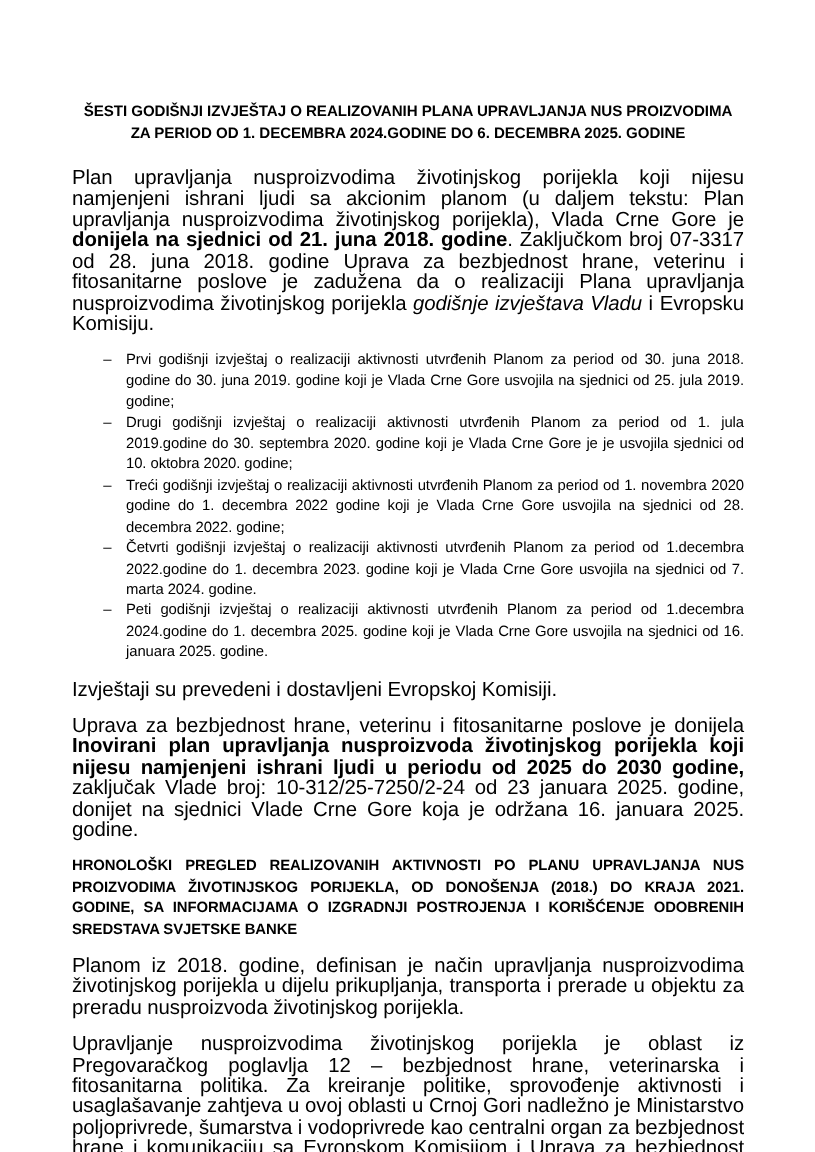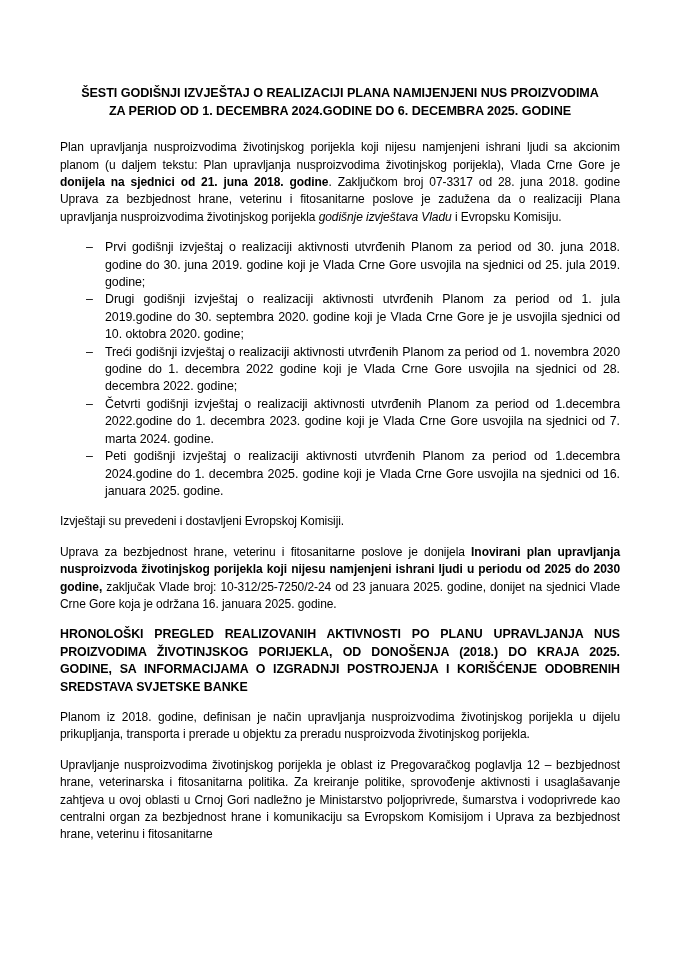--- a/index.html
+++ b/index.html
@@ -26,21 +26,21 @@
     font-weight: bold;
     font-size: 12.6px;
     line-height: 17.6px;
     letter-spacing: -0.05px;
     margin: 0 0 19px 0;
   }
   .doc-title .tline {
     display: block;
   }
   p.para {
-    font-size: 12px;
+    font-size: 17px;
     line-height: 17.4px;
     text-align: justify;
     margin: 0 0 13px 0;
     letter-spacing: -0.07px;
     hyphens: none;
   }
   p.para.tight {
     margin-bottom: 11px;
   }
   p.para.last {
@@ -76,39 +76,39 @@
   }
   b, strong { font-weight: bold; }
   i, em { font-style: italic; }
 </style>
 </head>
 <body>
 
 <div class="page">
 
   <div class="doc-title">
-    <span class="tline">ŠESTI GODIŠNJI IZVJEŠTAJ O REALIZACIJI PLANA NAMIJENJENI NUS PROIZVODIMA</span>
+    <span class="tline">ŠESTI GODIŠNJI IZVJEŠTAJ O REALIZOVANIH PLANA UPRAVLJANJA NUS PROIZVODIMA</span>
     <span class="tline">ZA PERIOD OD 1. DECEMBRA 2024.GODINE DO 6. DECEMBRA 2025. GODINE</span>
   </div>
 
   <p class="para"><span>Plan upravljanja nusproizvodima životinjskog porijekla koji nijesu namjenjeni ishrani ljudi sa akcionim planom (u daljem tekstu: Plan upravljanja nusproizvodima životinjskog porijekla), Vlada Crne Gore je </span><b>donijela na sjednici od 21. juna 2018. godine</b><span>. Zaključkom broj 07-3317 od 28. juna 2018. godine Uprava za bezbjednost hrane, veterinu i fitosanitarne poslove je zadužena da o realizaciji Plana upravljanja nusproizvodima životinjskog porijekla </span><i>godišnje izvještava Vladu</i><span> i Evropsku Komisiju.</span></p>
 
 
   <ul class="dash-list">
     <li><span class="dash">–</span><span>Prvi godišnji izvještaj o realizaciji aktivnosti utvrđenih Planom za period od 30. juna 2018. godine do 30. juna 2019. godine koji je Vlada Crne Gore usvojila na sjednici od 25. jula 2019. godine;</span></li>
     <li><span class="dash">–</span><span>Drugi godišnji izvještaj o realizaciji aktivnosti utvrđenih Planom za period od 1. jula 2019.godine do 30. septembra 2020. godine koji je Vlada Crne Gore je je usvojila sjednici od 10. oktobra 2020. godine;</span></li>
     <li><span class="dash">–</span><span>Treći godišnji izvještaj o realizaciji aktivnosti utvrđenih Planom za period od 1. novembra 2020 godine do 1. decembra 2022 godine koji je Vlada Crne Gore usvojila na sjednici od 28. decembra 2022. godine;</span></li>
     <li><span class="dash">–</span><span>Četvrti godišnji izvještaj o realizaciji aktivnosti utvrđenih Planom za period od 1.decembra 2022.godine do 1. decembra 2023. godine koji je Vlada Crne Gore usvojila na sjednici od 7. marta 2024. godine.</span></li>
     <li><span class="dash">–</span><span>Peti godišnji izvještaj o realizaciji aktivnosti utvrđenih Planom za period od 1.decembra 2024.godine do 1. decembra 2025. godine koji je Vlada Crne Gore usvojila na sjednici od 16. januara 2025. godine.</span></li>
   </ul>
 
   <p class="para">Izvještaji su prevedeni i dostavljeni Evropskoj Komisiji.</p>
 
   <p class="para"><span>Uprava za  bezbjednost hrane, veterinu i fitosanitarne poslove je donijela </span><b>Inovirani plan upravljanja nusproizvoda životinjskog porijekla koji nijesu namjenjeni ishrani ljudi u periodu od 2025 do 2030 godine,</b><span> zaključak Vlade broj: 10-312/25-7250/2-24 od 23 januara 2025. godine, donijet na sjednici Vlade Crne Gore  koja je održana 16. januara 2025. godine.</span></p>
 
 
-  <p class="section-head">HRONOLOŠKI PREGLED REALIZOVANIH AKTIVNOSTI PO PLANU UPRAVLJANJA NUS PROIZVODIMA ŽIVOTINJSKOG PORIJEKLA, OD DONOŠENJA (2018.) DO KRAJA 2025. GODINE, SA INFORMACIJAMA O IZGRADNJI POSTROJENJA I KORIŠĆENJE ODOBRENIH SREDSTAVA SVJETSKE BANKE</p>
+  <p class="section-head">HRONOLOŠKI PREGLED REALIZOVANIH AKTIVNOSTI PO PLANU UPRAVLJANJA NUS PROIZVODIMA ŽIVOTINJSKOG PORIJEKLA, OD DONOŠENJA (2018.) DO KRAJA 2021. GODINE, SA INFORMACIJAMA O IZGRADNJI POSTROJENJA I KORIŠĆENJE ODOBRENIH SREDSTAVA SVJETSKE BANKE</p>
 
   <p class="para">Planom iz 2018. godine, definisan je način upravljanja nusproizvodima životinjskog porijekla u dijelu prikupljanja, transporta i prerade u objektu za preradu nusproizvoda životinjskog porijekla.</p>
 
   <p class="para last">Upravljanje nusproizvodima životinjskog porijekla je oblast iz Pregovaračkog poglavlja 12 – bezbjednost hrane, veterinarska i fitosanitarna politika. Za kreiranje politike, sprovođenje aktivnosti i usaglašavanje zahtjeva u ovoj oblasti u Crnoj Gori nadležno je Ministarstvo poljoprivrede, šumarstva i vodoprivrede kao centralni organ za bezbjednost hrane i komunikaciju sa Evropskom Komisijom i Uprava za bezbjednost hrane, veterinu i fitosanitarne</p>
 
 </div>
 
 </body></html>

